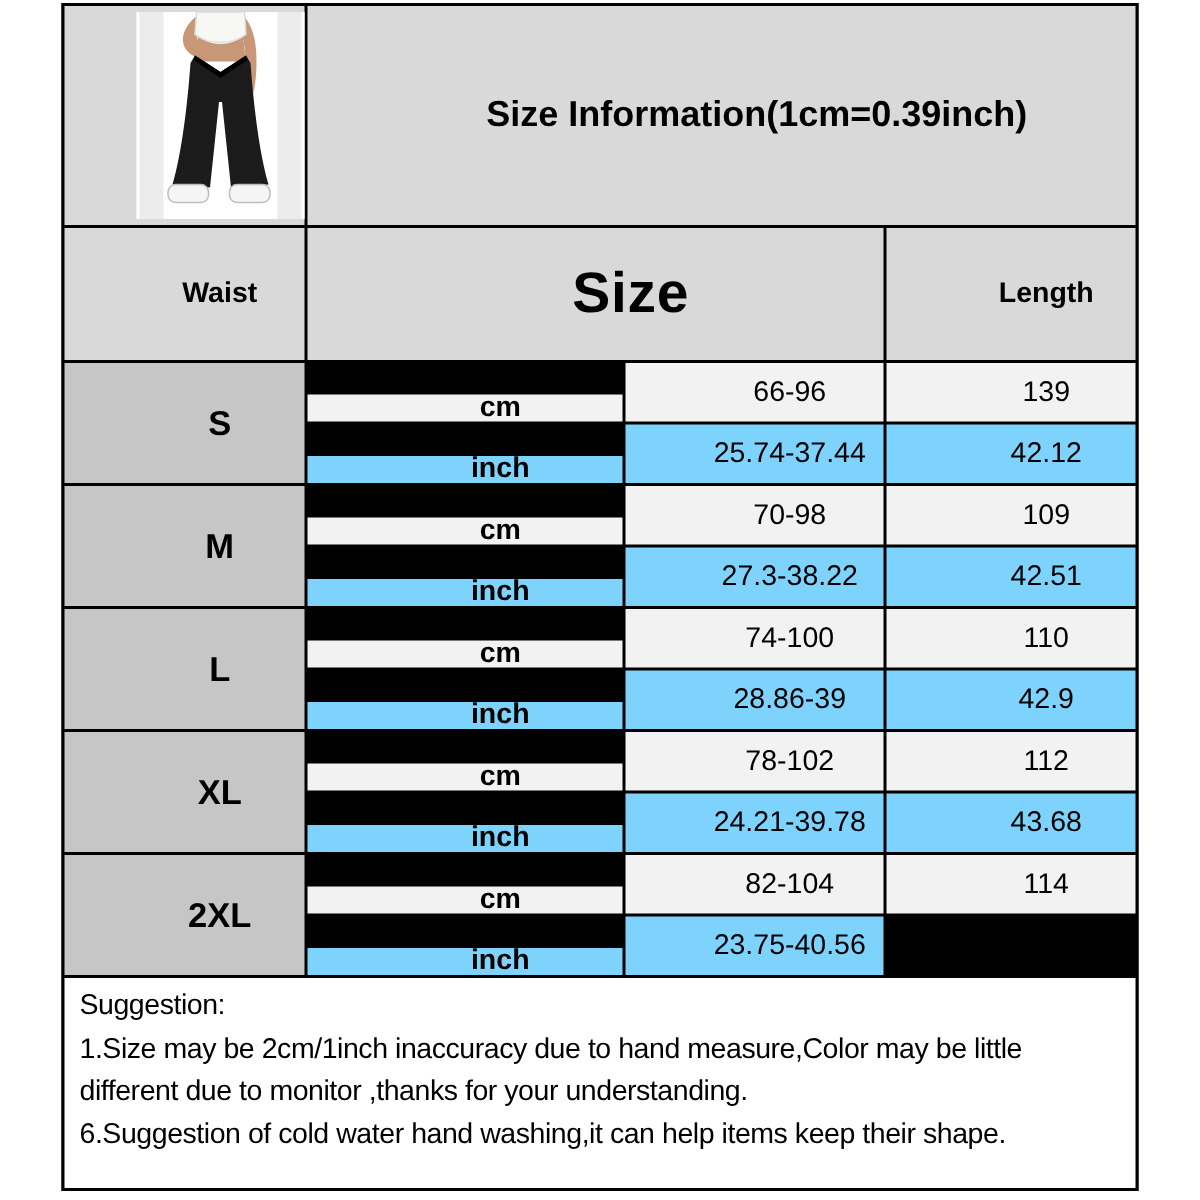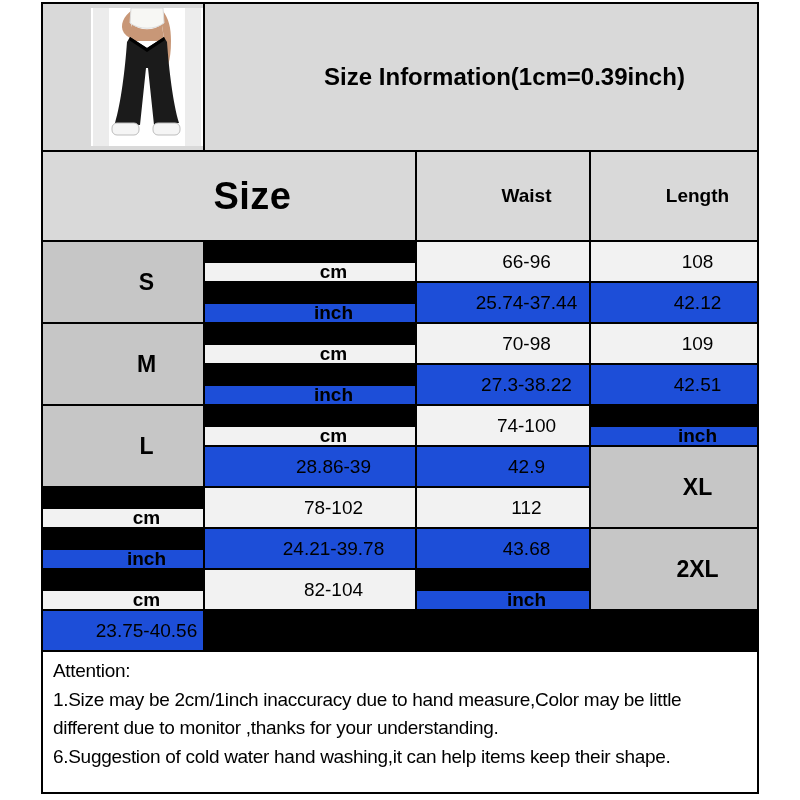--- a/index.html
+++ b/index.html
@@ -15,21 +15,21 @@
     grid-template-rows:146px 88px repeat(10,39px) 1fr;
     gap:2px;
   }
   .c{display:flex;align-items:center;justify-content:center;text-align:center;padding-left:47px;}
   .img-cell{background:#d9d9d9;}
   .title-cell{grid-column:span 3;background:#d9d9d9;font-weight:bold;font-size:24px;}
   .size-h{grid-column:span 2;background:#d9d9d9;font-weight:bold;font-size:38px;letter-spacing:.5px;}
   .meas-h{background:#d9d9d9;font-weight:bold;font-size:19px;}
   .label{background:#c6c6c6;font-weight:bold;font-size:23px;grid-row:span 2;}
   .cm-row{background:#f2f2f2;}
-  .inch-row{background:#1d4ed8;}
+  .inch-row{background:#7dd3fc;}
   .unit{font-weight:bold;font-size:19px;margin-top:21px;}
   .val{font-size:19px;}
   .attn{
     grid-column:1 / -1;background:#ffffff;display:block;
     padding:5px 10px 0 10px;font-size:19px;line-height:1.5;
     letter-spacing:-0.3px;text-align:left;
   }
   .photo{
     width:112px;height:138px;background:#ffffff;margin:auto;
     display:flex;align-items:center;justify-content:center;position:relative;
@@ -58,60 +58,62 @@
         <path d="M39,29 L56,40 L73,29 L76,34 C78,62 82,95 88,115 L63,117 L57,60 L55,60 L49,117 L24,115 C30,95 34,62 36,34 Z" fill="#1b1b1b"></path>
         <path d="M39,29 L56,40 L73,29 L74,32 L56,44 L38,32 Z" fill="#000000"></path>
 
         <rect x="21" y="115" width="27" height="12" rx="5" fill="#f5f5f5" stroke="#bdbdbd" stroke-width="1"></rect>
         <rect x="62" y="115" width="27" height="12" rx="5" fill="#f5f5f5" stroke="#bdbdbd" stroke-width="1"></rect>
       </svg>
     </div>
   </div>
   <div class="c title-cell">Size Information(1cm=0.39inch)</div>
 
+  <div class="c meas-h">Waist</div>
   <div class="c size-h">Size</div>
-  <div class="c meas-h">Waist</div>
   <div class="c meas-h">Length</div>
 
   <div class="c label">S</div>
   <div class="c cm-row unit">cm</div>
   <div class="c cm-row val">66-96</div>
-  <div class="c cm-row val">108</div>
+  <div class="c cm-row val">139</div>
   <div class="c inch-row unit">inch</div>
   <div class="c inch-row val">25.74-37.44</div>
   <div class="c inch-row val">42.12</div>
 
   <div class="c label">M</div>
   <div class="c cm-row unit">cm</div>
   <div class="c cm-row val">70-98</div>
   <div class="c cm-row val">109</div>
   <div class="c inch-row unit">inch</div>
   <div class="c inch-row val">27.3-38.22</div>
   <div class="c inch-row val">42.51</div>
 
   <div class="c label">L</div>
   <div class="c cm-row unit">cm</div>
   <div class="c cm-row val">74-100</div>
+  <div class="c cm-row val">110</div>
   <div class="c inch-row unit">inch</div>
   <div class="c inch-row val">28.86-39</div>
   <div class="c inch-row val">42.9</div>
 
   <div class="c label">XL</div>
   <div class="c cm-row unit">cm</div>
   <div class="c cm-row val">78-102</div>
   <div class="c cm-row val">112</div>
   <div class="c inch-row unit">inch</div>
   <div class="c inch-row val">24.21-39.78</div>
   <div class="c inch-row val">43.68</div>
 
   <div class="c label">2XL</div>
   <div class="c cm-row unit">cm</div>
   <div class="c cm-row val">82-104</div>
+  <div class="c cm-row val">114</div>
   <div class="c inch-row unit">inch</div>
   <div class="c inch-row val">23.75-40.56</div>
 
   <div class="attn">
-    <div>Attention:</div>
+    <div>Suggestion:</div>
     <div>1.Size may be 2cm/1inch inaccuracy due to hand measure,Color may be little different due to monitor ,thanks for your understanding.</div>
     <div>6.Suggestion of cold water hand washing,it can help items keep their shape.</div>
   </div>
 
 </div>
 
 </body></html>

